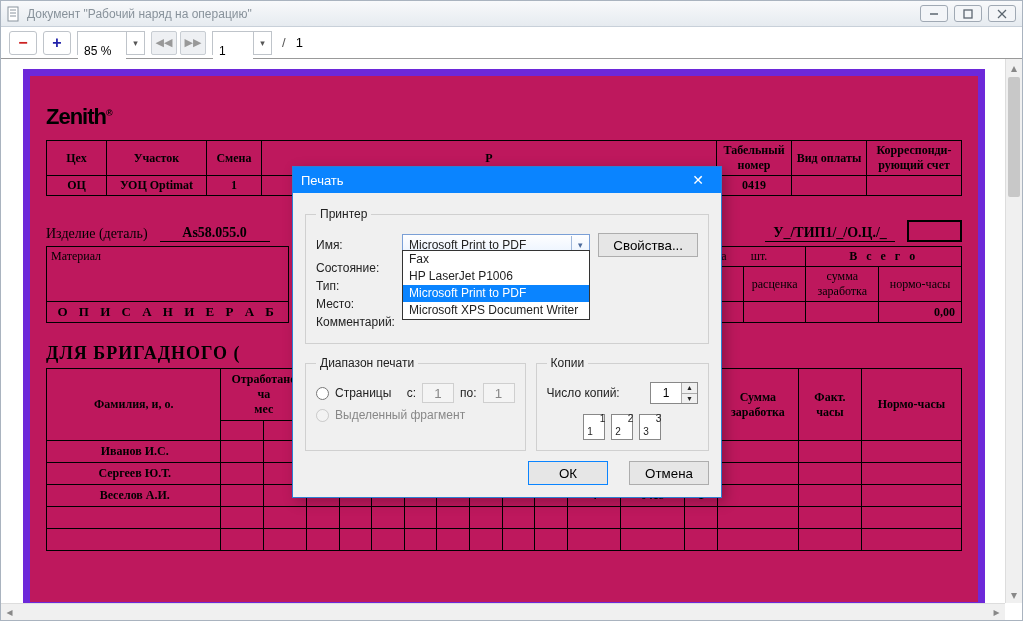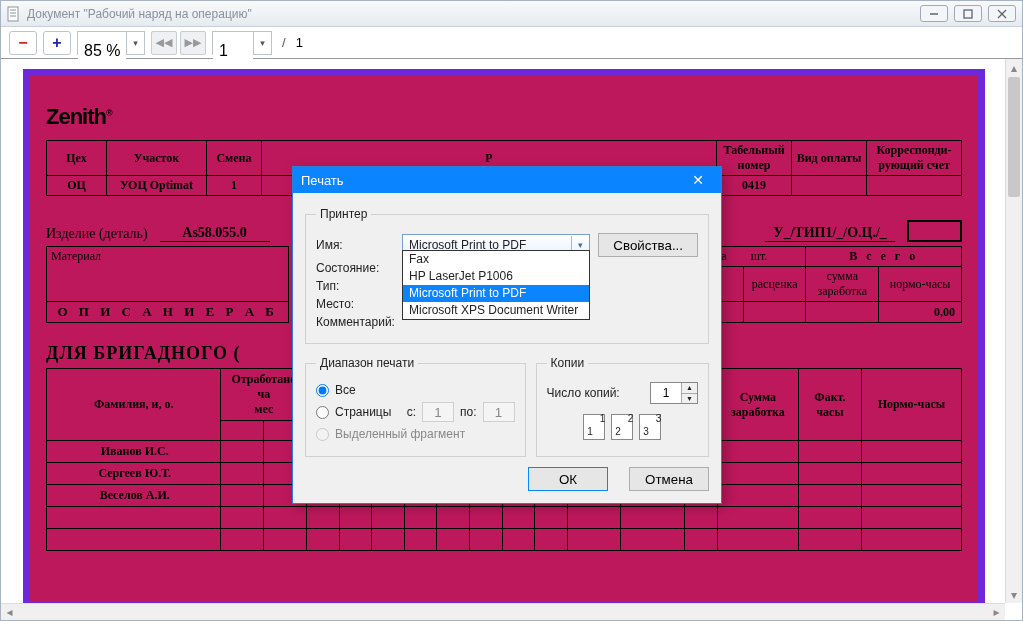--- a/index.html
+++ b/index.html
@@ -74,21 +74,21 @@
 .combo {
   height: 24px;
   border: 1px solid #bfc4ca;
   display: flex;
   align-items: center;
 }
 .combo input {
   border: none;
   height: 22px;
   padding: 0 6px;
-  font-size: 16px;
+  font-size: 12px;
   outline: none;
   margin-top: 16px;
 }
 .combo .dd {
   width: 18px; height: 22px;
   border-left: 1px solid #bfc4ca;
   display: flex; align-items: center; justify-content: center;
   color: #555;
   font-size: 9px;
 }
@@ -625,24 +625,20 @@
         </div>
       <div class="frow">
           <label class="l" style="width:90px">Комментарий:</label>
         </div>
     </fieldset>
 
     <div class="fields2">
       <fieldset>
         <legend>Диапазон печати</legend>
         <div class="radio-row">
-          <input type="radio" checked="" style="">
-          <span>Все</span>
-        </div>
-        <div class="radio-row">
           <input type="radio" style="">
           <span>Страницы</span>
           &nbsp;<span>с:</span>
           <input class="small-input" value="1" style="">
           <span>по:</span>
           <input class="small-input" value="1" style="">
         </div>
         <div class="radio-row" style="color:#888">
           <input type="radio" disabled="" style="">
           <span>Выделенный фрагмент</span>

